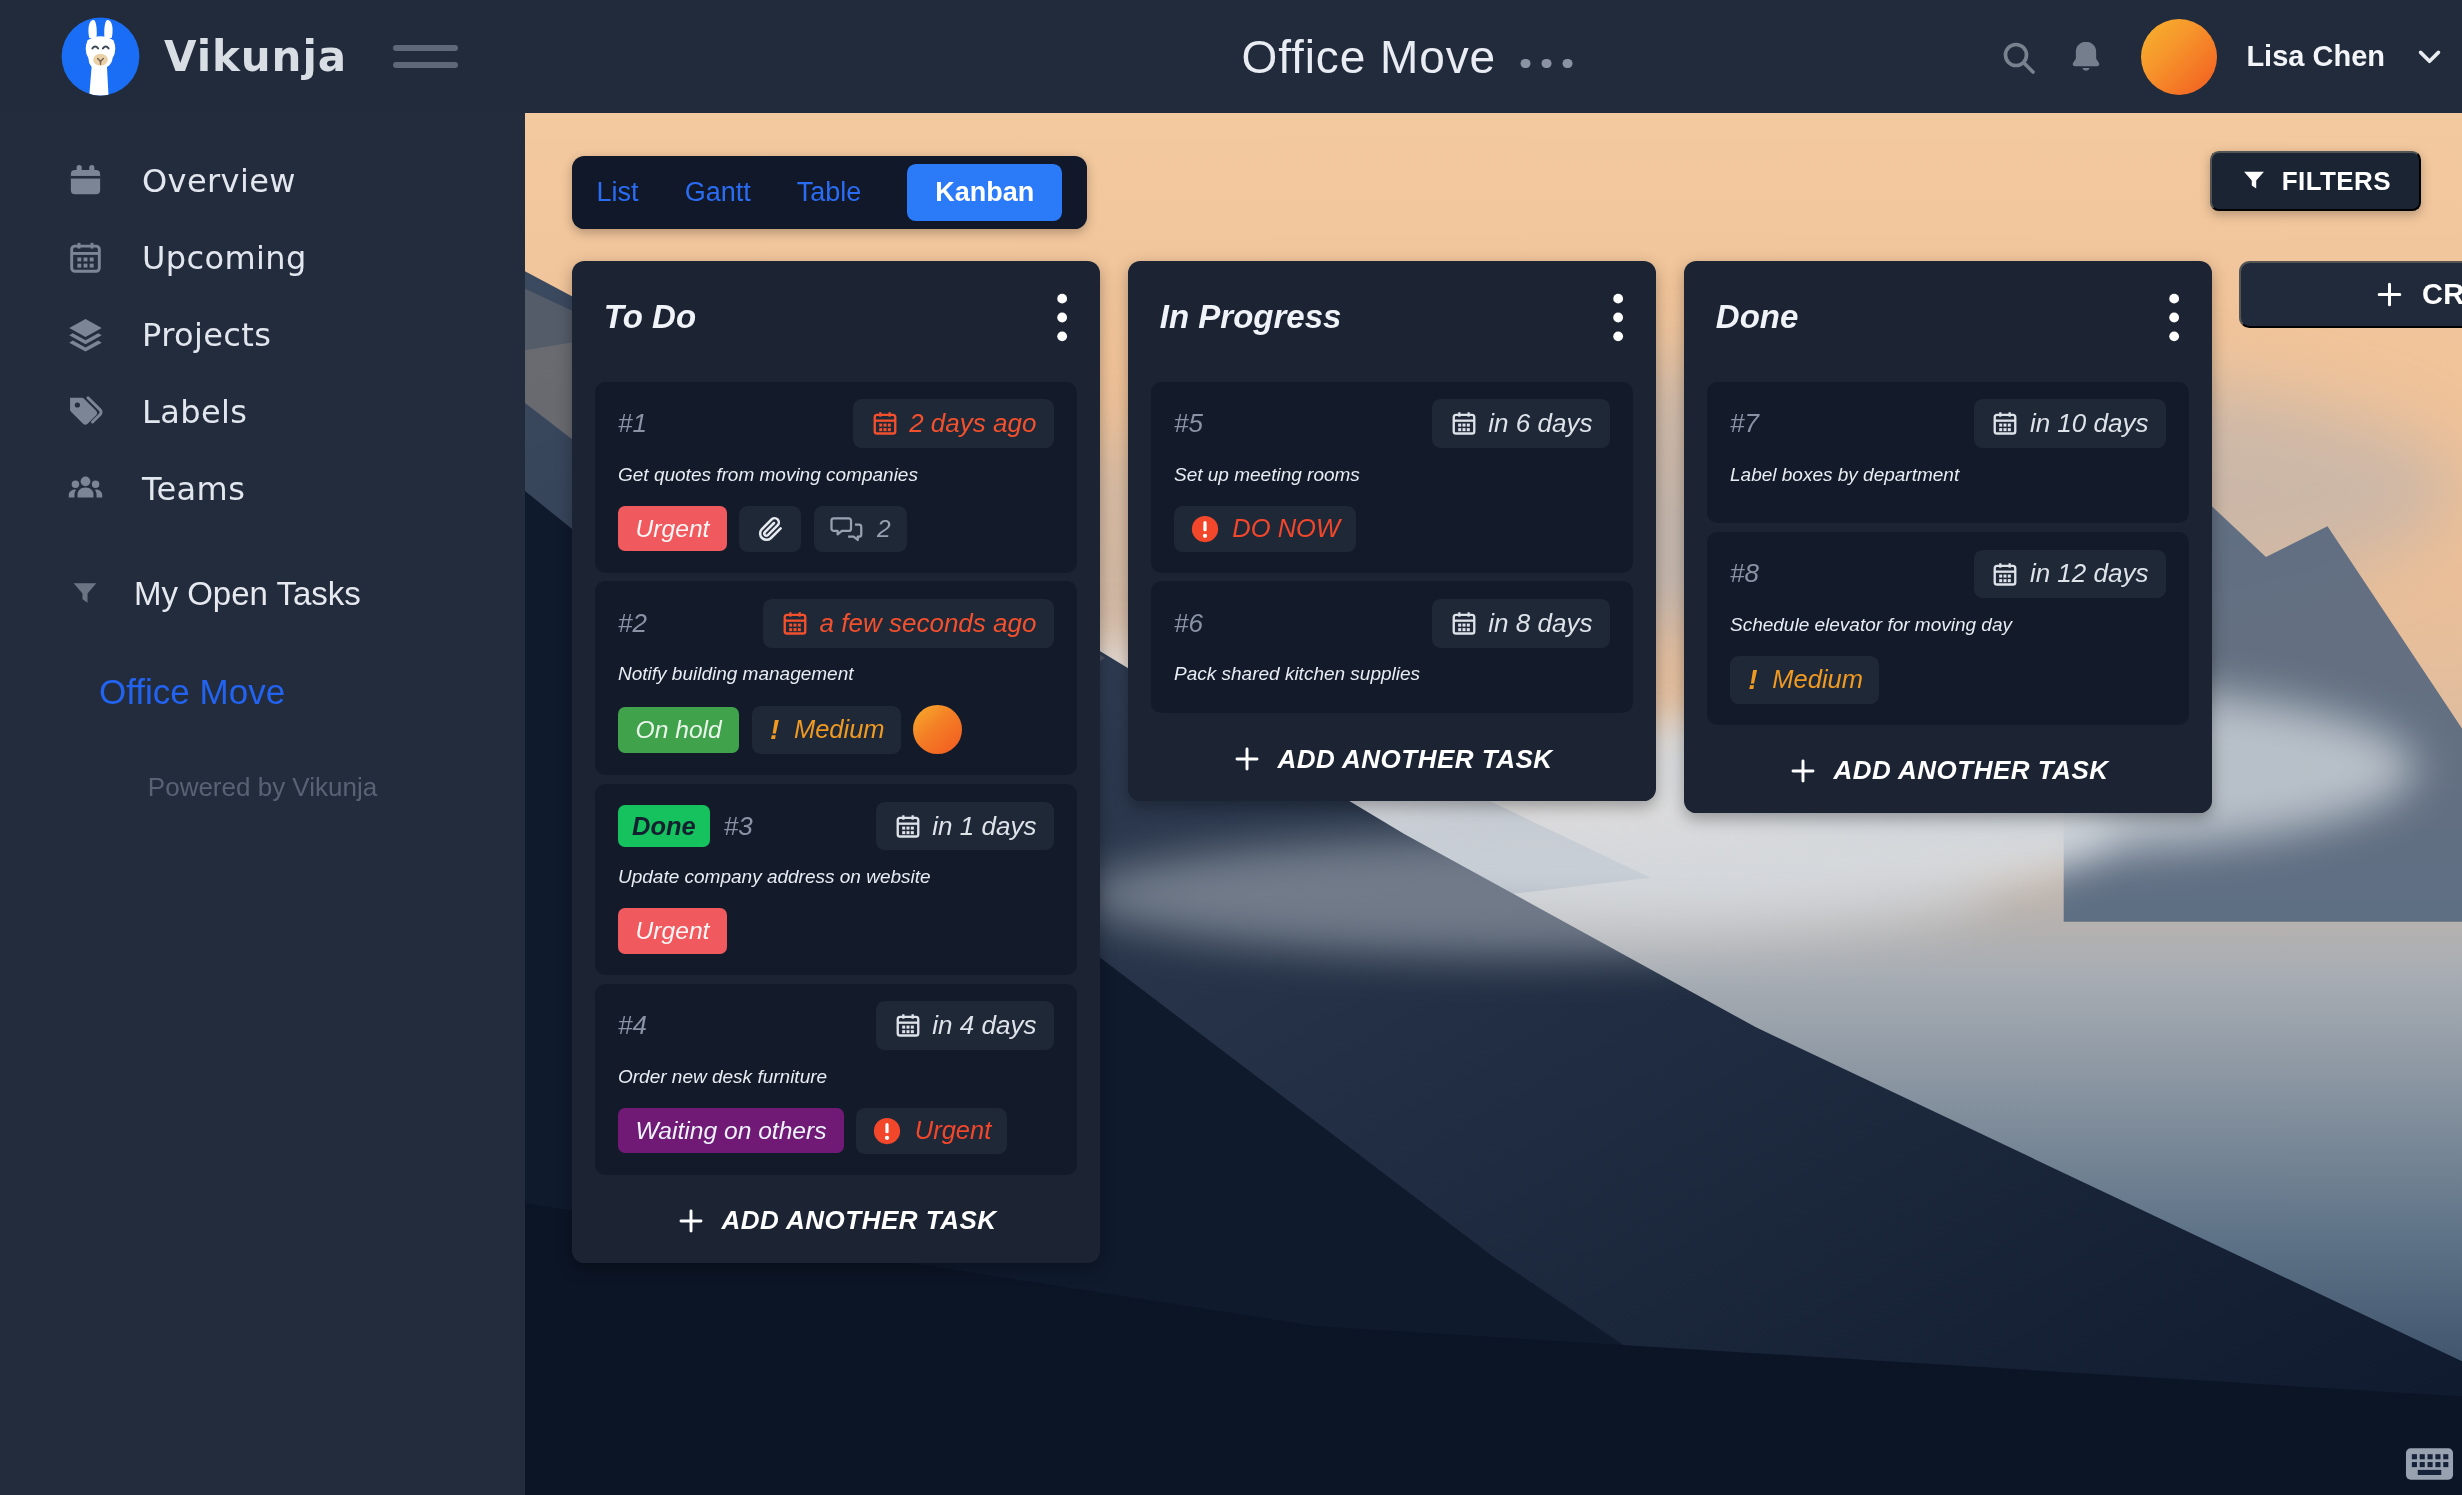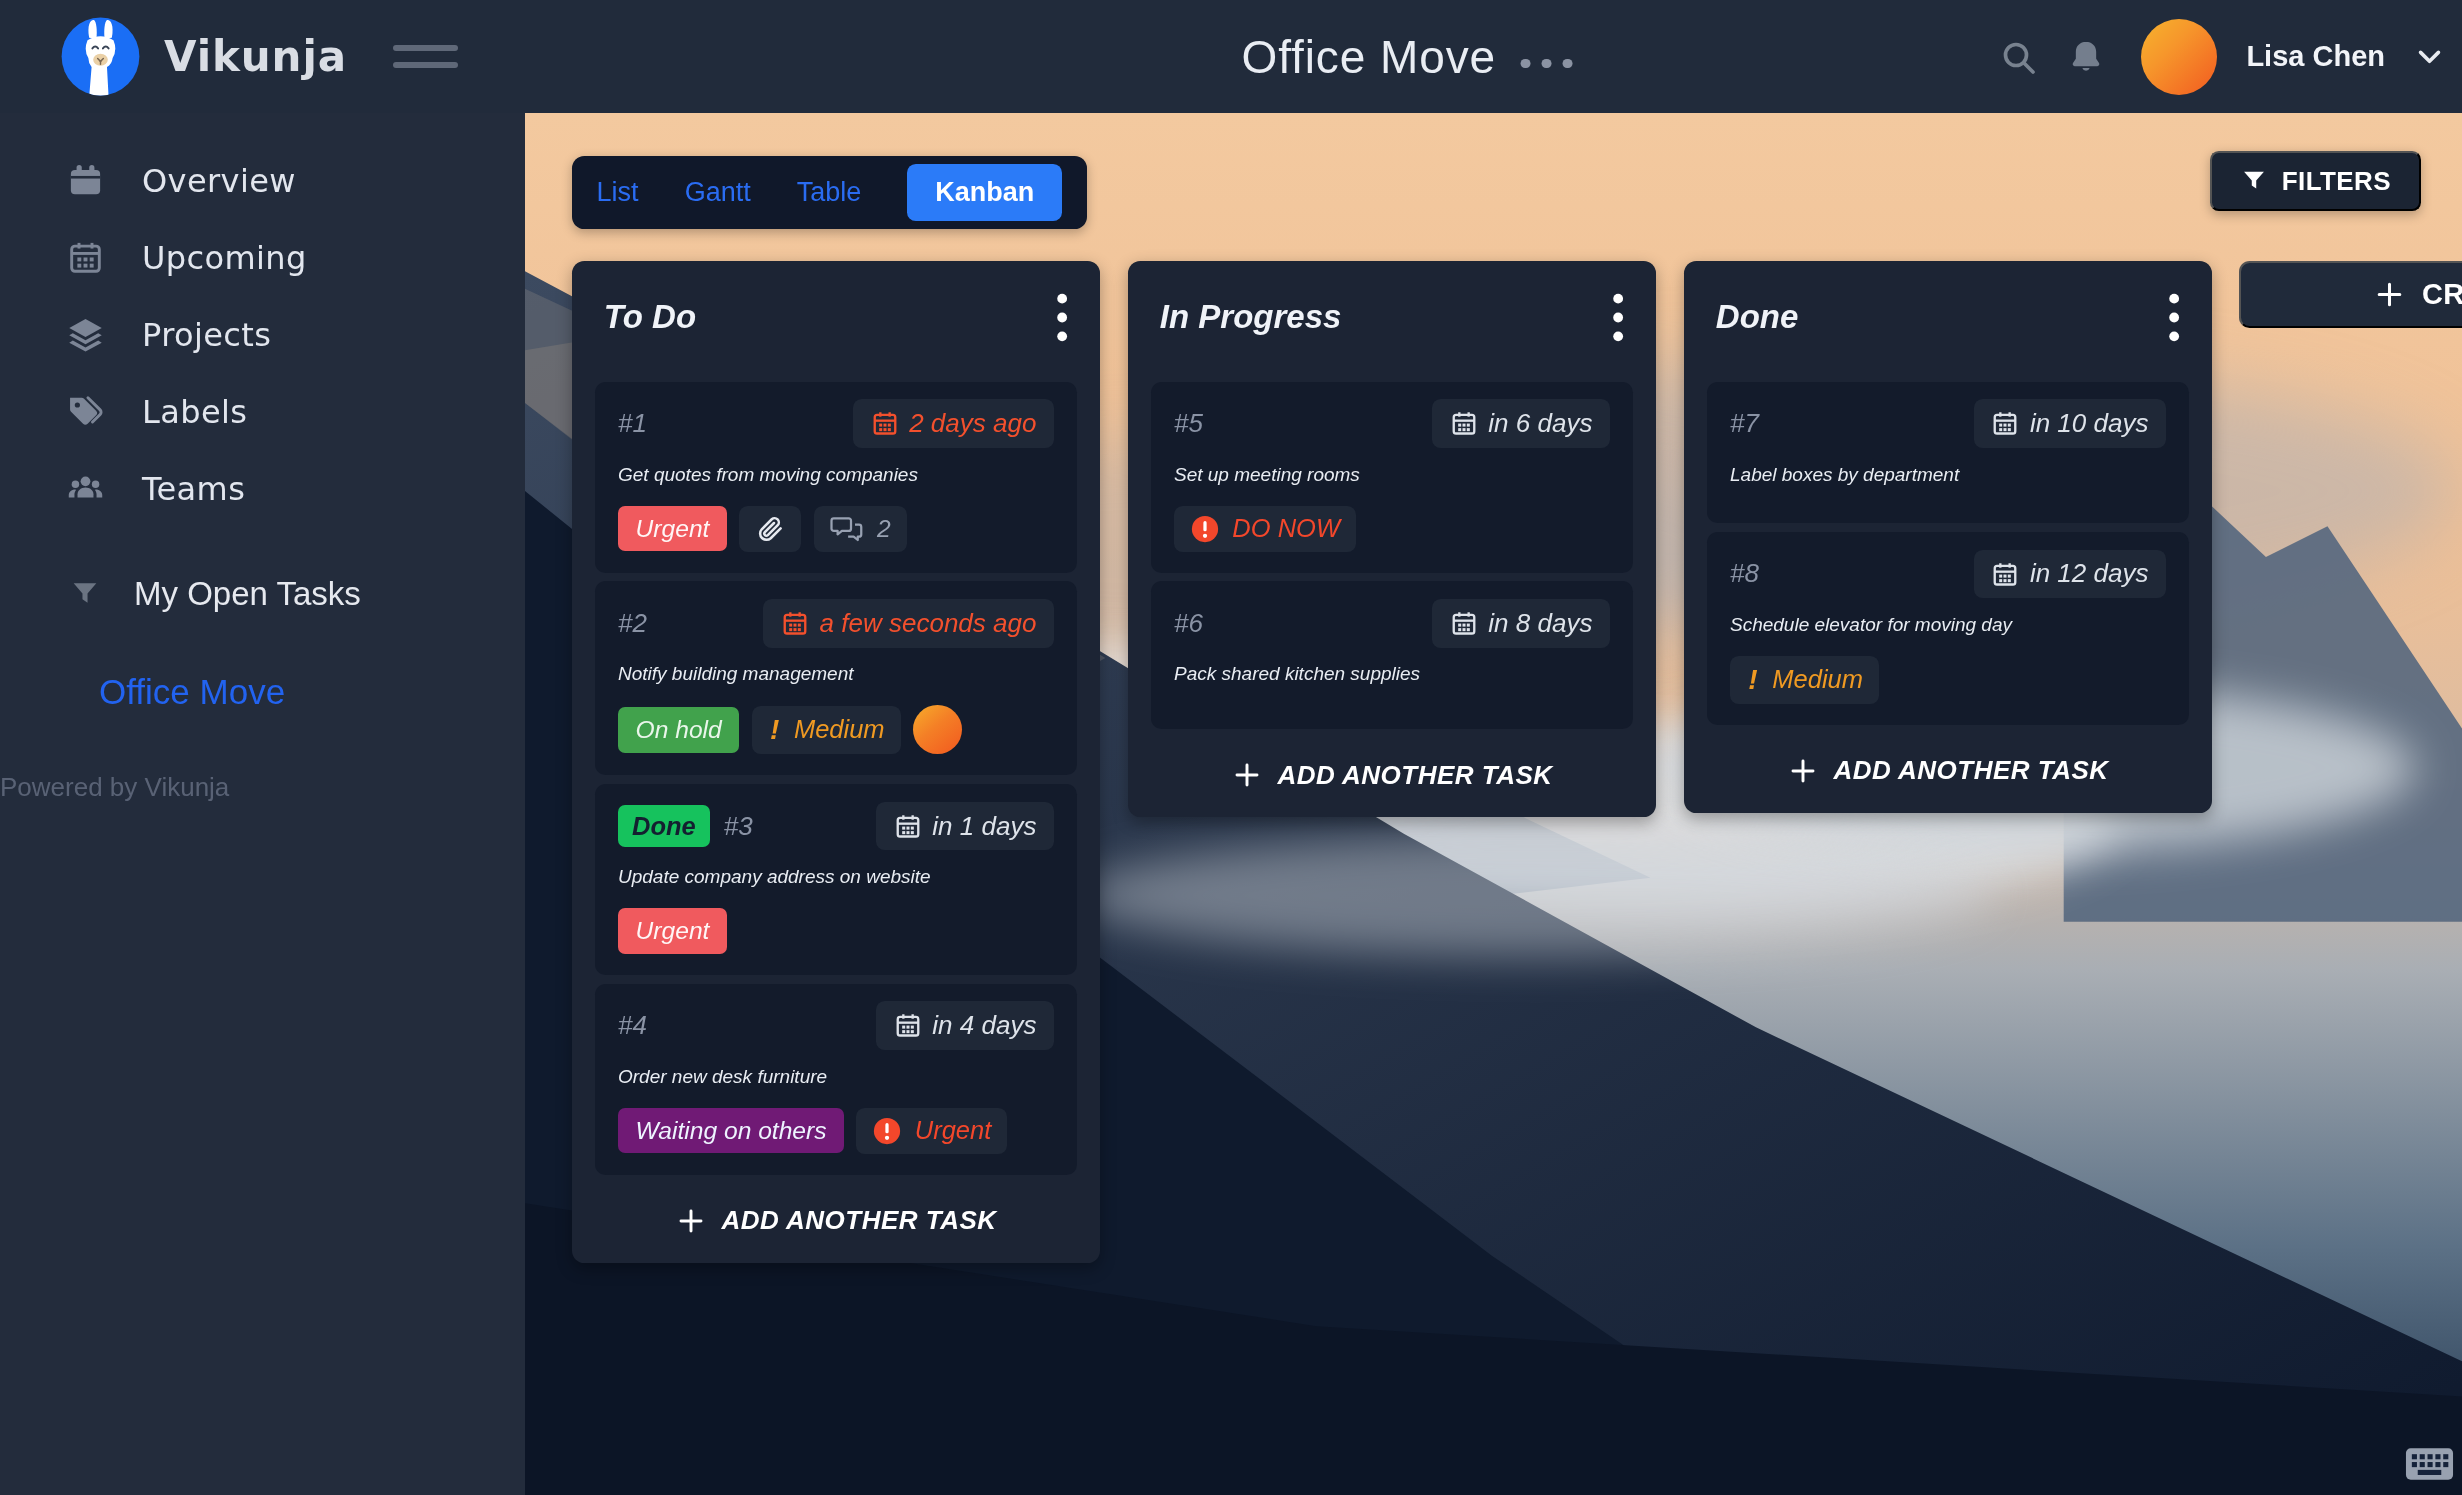--- a/index.html
+++ b/index.html
@@ -57,21 +57,21 @@
   }
   .nav-item .nicon{ width:39px; height:39px; color:#7c8596; flex:0 0 auto; }
   .nav-item .nlabel{ font-family:"DejaVu Sans", sans-serif; font-size:32px; color:#e2e6ee; letter-spacing:0.4px; }
   .saved-filter{ margin-top:28px; height:77px; display:flex; align-items:center; padding-left:69px; gap:33px; cursor:pointer; }
   .saved-filter .nicon{ width:32px; height:32px; color:#6b7482; }
   .saved-filter .nlabel{ font-size:33px; color:#e6e9ef; }
   .project-link{
     display:block; margin-top:40px; padding-left:99px;
     font-size:35px; color:#2263f0; cursor:pointer; text-decoration:none;
   }
-  .powered{ margin-top:60px; text-align:left; font-size:26px; color:#596275; }
+  .powered{ margin-top:60px; text-align:center; font-size:26px; color:#596275; }
 
   
   .content{ position:absolute; left:525px; top:113px; right:0; bottom:0; overflow:hidden; }
   .photo{ position:absolute; inset:0; width:100%; height:100%; }
 
   
   .switcher{
     position:absolute; left:47px; top:43px; height:73px;
     background:#10182a; border-radius:12.3px; display:flex; align-items:center;
     padding:0 24.6px; gap:46px; box-shadow:0 3.5px 10.6px rgba(0,0,0,.25); z-index:5;
@@ -558,21 +558,21 @@
                     <rect x="10.7" y="12.5" width="2.6" height="2.6"></rect>
                     <rect x="14.4" y="12.5" width="2.6" height="2.6"></rect>
                     <rect x="7" y="16.4" width="2.6" height="2.6"></rect>
                     <rect x="10.7" y="16.4" width="2.6" height="2.6"></rect>
                     <rect x="14.4" y="16.4" width="2.6" height="2.6"></rect>
                   </g>
               </svg>
               <span>in 8 days</span>
             </span>
           </div>
-          <div class="ctitle" style="margin-bottom:17px;">Pack shared kitchen supplies</div>
+          <div class="ctitle" style="margin-bottom:1px;">Pack shared kitchen supplies</div>
         </article>
 
       </div>
       <div class="add-task">
         <svg class="plus" viewBox="0 0 24 24" fill="none" stroke="currentColor" stroke-width="2.2" stroke-linecap="round">
             <path d="M12 4.5v15M4.5 12h15"></path>
           </svg>
         <span>ADD ANOTHER TASK</span>
       </div>
     </div>

